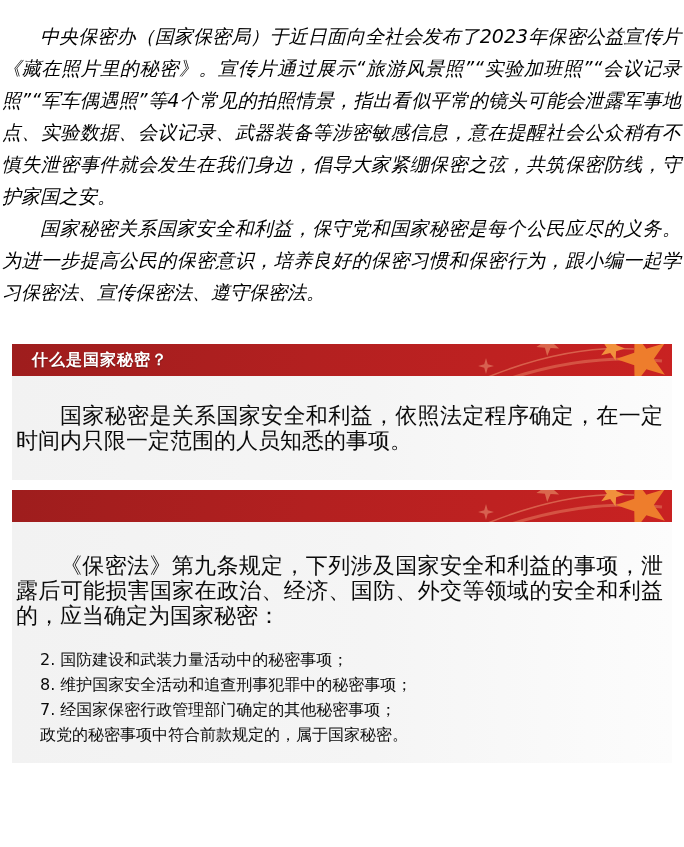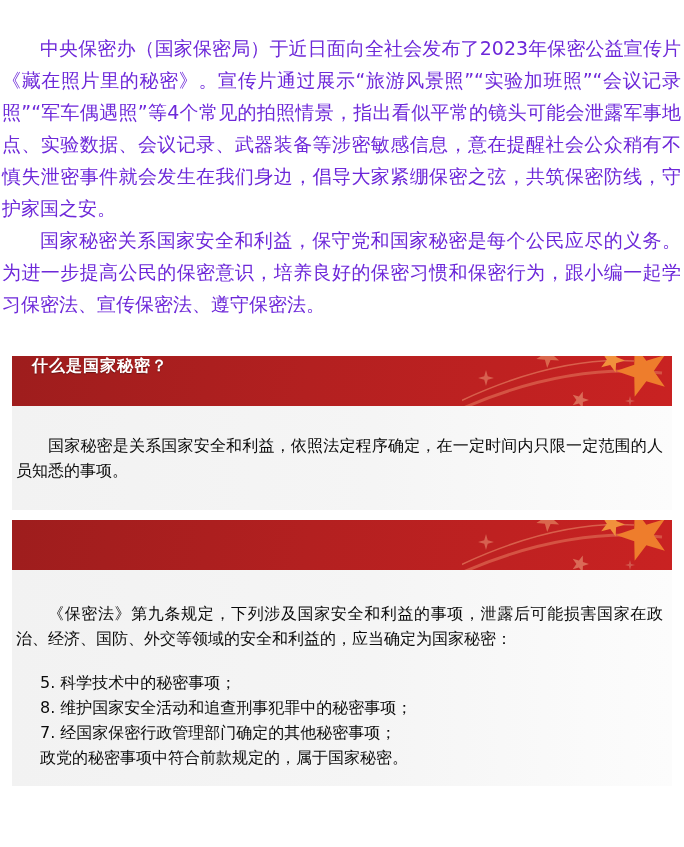--- a/index.html
+++ b/index.html
@@ -5,44 +5,44 @@
   html,body { margin:0; padding:0; background:#ffffff; }
   .page {
     position:relative;
     width:684px; height:847px;
     background:#ffffff;
     overflow:hidden;
     font-family:"DejaVu Sans","Liberation Sans",sans-serif;
     color:#000;
   }
   
-  .intro { padding:32px 3px 0 2px; font-size:19px; line-height:32px; text-align:justify; color:#6d28d9; }
+  .intro { padding:20px 3px 0 2px; font-size:19px; line-height:32px; text-align:justify; color:#000000;font-style:italic; }
   .intro p { margin:0; text-indent:2em; }
 
   
   .section { margin:0 12px 0 12px; }
   .section-1 { margin-top:36px; }
   .section-2 { margin-top:10px; }
 
   .banner {
-    position:relative; height:50px; overflow:hidden;
+    position:relative; height:32px; overflow:hidden;
     background:linear-gradient(100deg,#9e1d1d 0%,#b32020 45%,#c92222 100%);
-    display:flex; align-items:flex-start;
+    display:flex; align-items:center;
   }
   .banner-title {
     position:relative; z-index:2;
     color:#ffffff; font-weight:bold; font-size:16px; letter-spacing:1px;
     padding-left:20px;
     text-shadow:0 1px 1px rgba(0,0,0,.35);
   }
   .deco { position:absolute; top:0; right:0; width:210px; height:50px; z-index:1; }
 
   .card { background:linear-gradient(90deg,#f2f2f2 0%,#f5f5f5 55%,#fcfcfc 100%); }
   .card p.body {
-    margin:0; font-size:16px; line-height:25px; text-indent:2em;
+    margin:0; font-size:22px; line-height:25px; text-indent:2em;
     text-align:justify; color:#0a0a0a;
   }
   .card-1 { padding:27px 9px 27px 4px; }
   .card-2 { padding:31px 9px 16px 4px; }
   .secret-list { margin-top:19px; padding-left:24px; font-size:16px; line-height:25px; color:#0a0a0a; }
   .secret-list div { white-space:nowrap; }
 </style>
 </head>
 <body>
 
@@ -88,21 +88,21 @@
         <use href="#star5" transform="translate(86,0) scale(12) rotate(40)" fill="#dd6f52" opacity="0.9"></use>
         <use href="#star5" transform="translate(118,44) scale(9) rotate(18)" fill="#db6a57"></use>
         <use href="#star4" transform="translate(168,45) scale(5)" fill="#d2574d"></use>
         <use href="#star5" transform="translate(150,4) scale(13) rotate(20)" fill="#f1913c"></use>
         <use href="#star5" transform="translate(181,15) scale(27) rotate(-18)" fill="#ee7d2c"></use>
       </svg>
     </div>
     <div class="card card-2">
       <p class="body">《保密法》第九条规定，下列涉及国家安全和利益的事项，泄露后可能损害国家在政治、经济、国防、外交等领域的安全和利益的，应当确定为国家秘密：</p>
       <div class="secret-list">
-        <div>5. 科学技术中的秘密事项；</div>
+        <div>2. 国防建设和武装力量活动中的秘密事项；</div>
         <div>8. 维护国家安全活动和追查刑事犯罪中的秘密事项；</div>
         <div>7. 经国家保密行政管理部门确定的其他秘密事项；</div>
         <div>政党的秘密事项中符合前款规定的，属于国家秘密。</div>
       </div>
     </div>
   </div>
 
 </div>
 
 </body></html>

